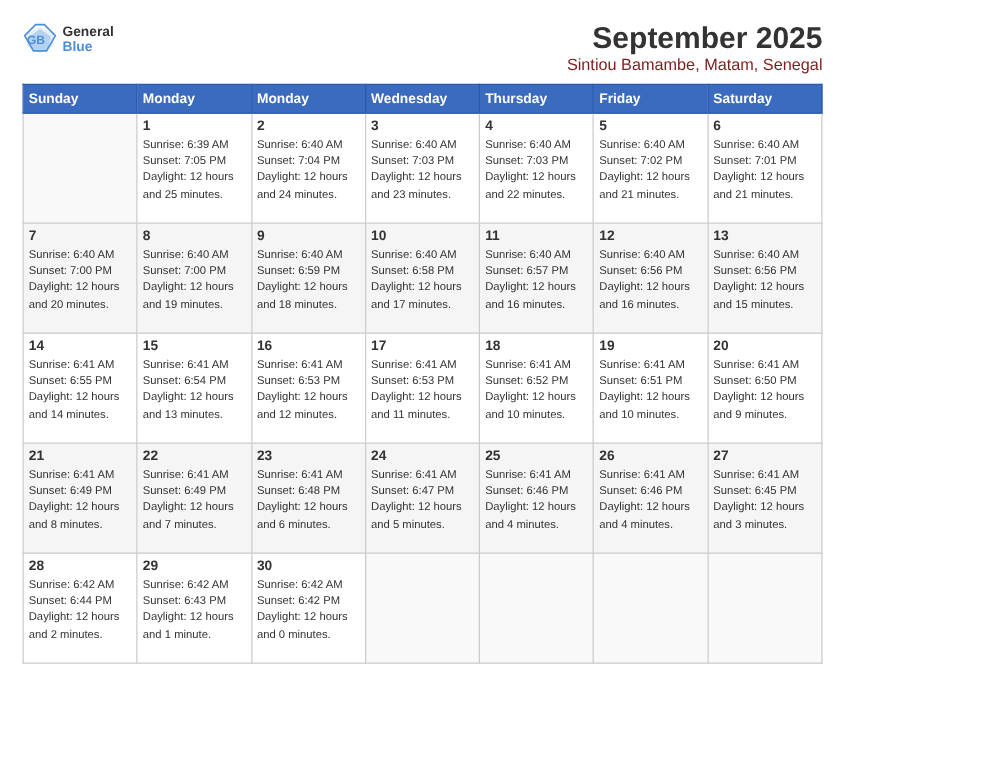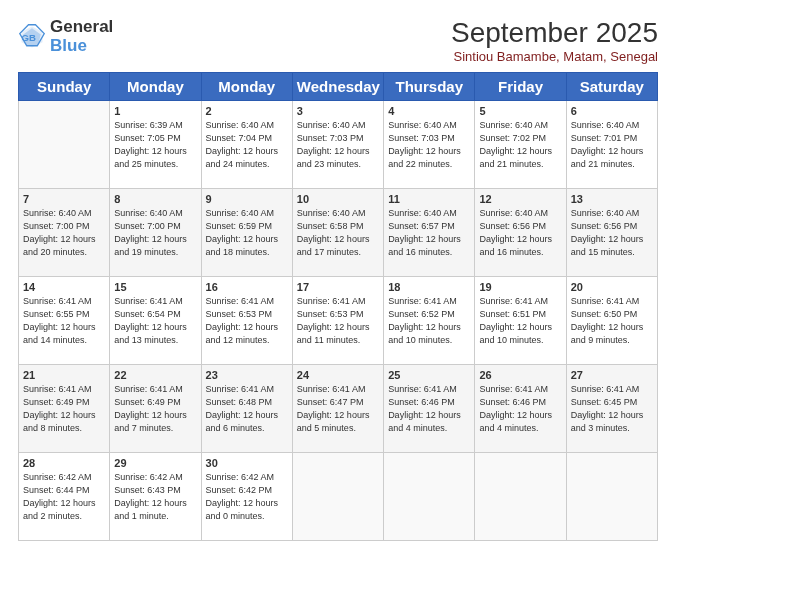--- a/index.html
+++ b/index.html
@@ -24,55 +24,55 @@
       margin-bottom: 8px;
     }
     .logo {
       display: flex;
       align-items: center;
       gap: 4px;
     }
     .logo-text {
       display: flex;
       flex-direction: column;
-      font-size: 17px;
+      font-size: 11px;
       font-weight: bold;
       line-height: 1.1;
     }
     .logo-text span:first-child { color: #333; }
     .logo-text span:last-child { color: #4a90d9; }
     .logo-icon {
       width: 28px;
       height: 28px;
     }
     .title-block {
       text-align: right;
     }
     .month-title {
-      font-size: 28px;
-      font-weight: normal;
+      font-size: 24px;
+      font-weight: bold;
       color: #333;
       line-height: 1.1;
     }
     .subtitle {
       font-size: 13px;
       color: #7f1d1d;
     }
     .calendar-table {
       width: 100%;
       border-collapse: collapse;
       table-layout: fixed;
     }
     .calendar-table thead tr th {
       background: #3a6bbf;
       color: #fff;
-      font-size: 15px;
+      font-size: 11px;
       font-weight: bold;
       padding: 5px 4px;
-      text-align: center;
+      text-align: left;
       border: 1px solid #2a5aaf;
     }
     .calendar-table tbody tr td {
       border: 1px solid #ccc;
       vertical-align: top;
       padding: 4px 4px 4px 4px;
       font-size: 9.5px;
       color: #333;
       height: 88px;
     }

